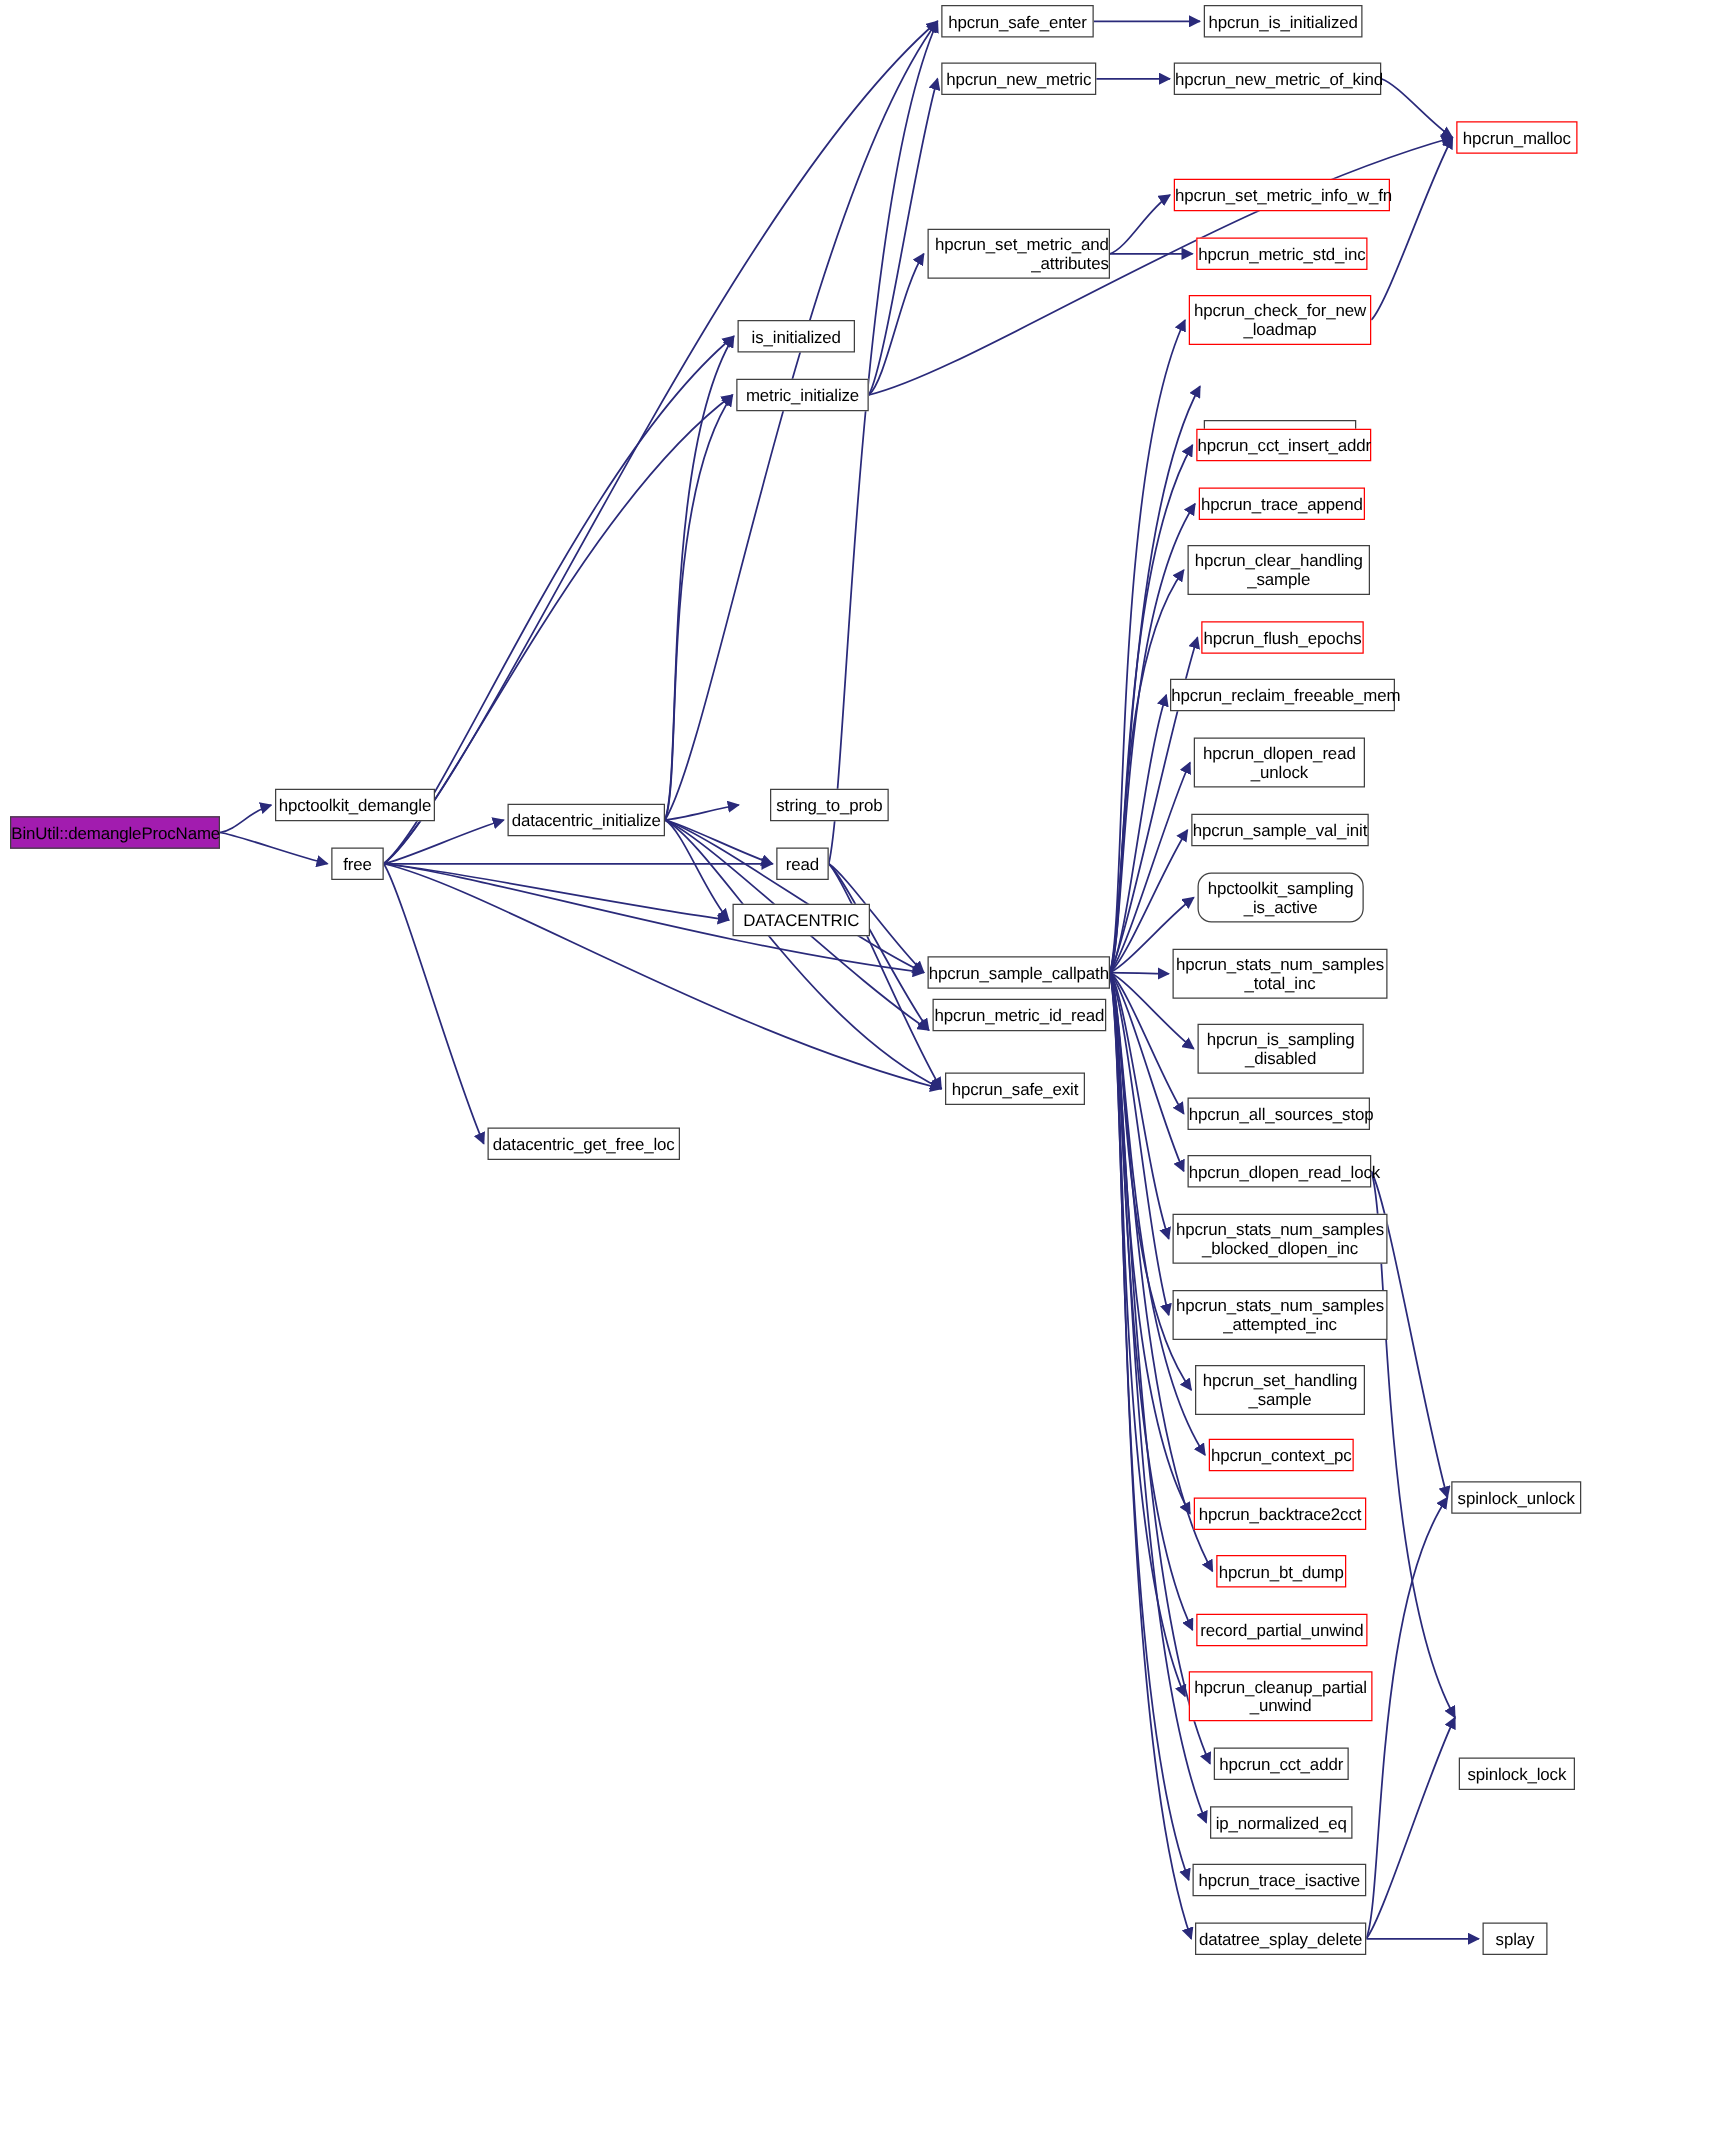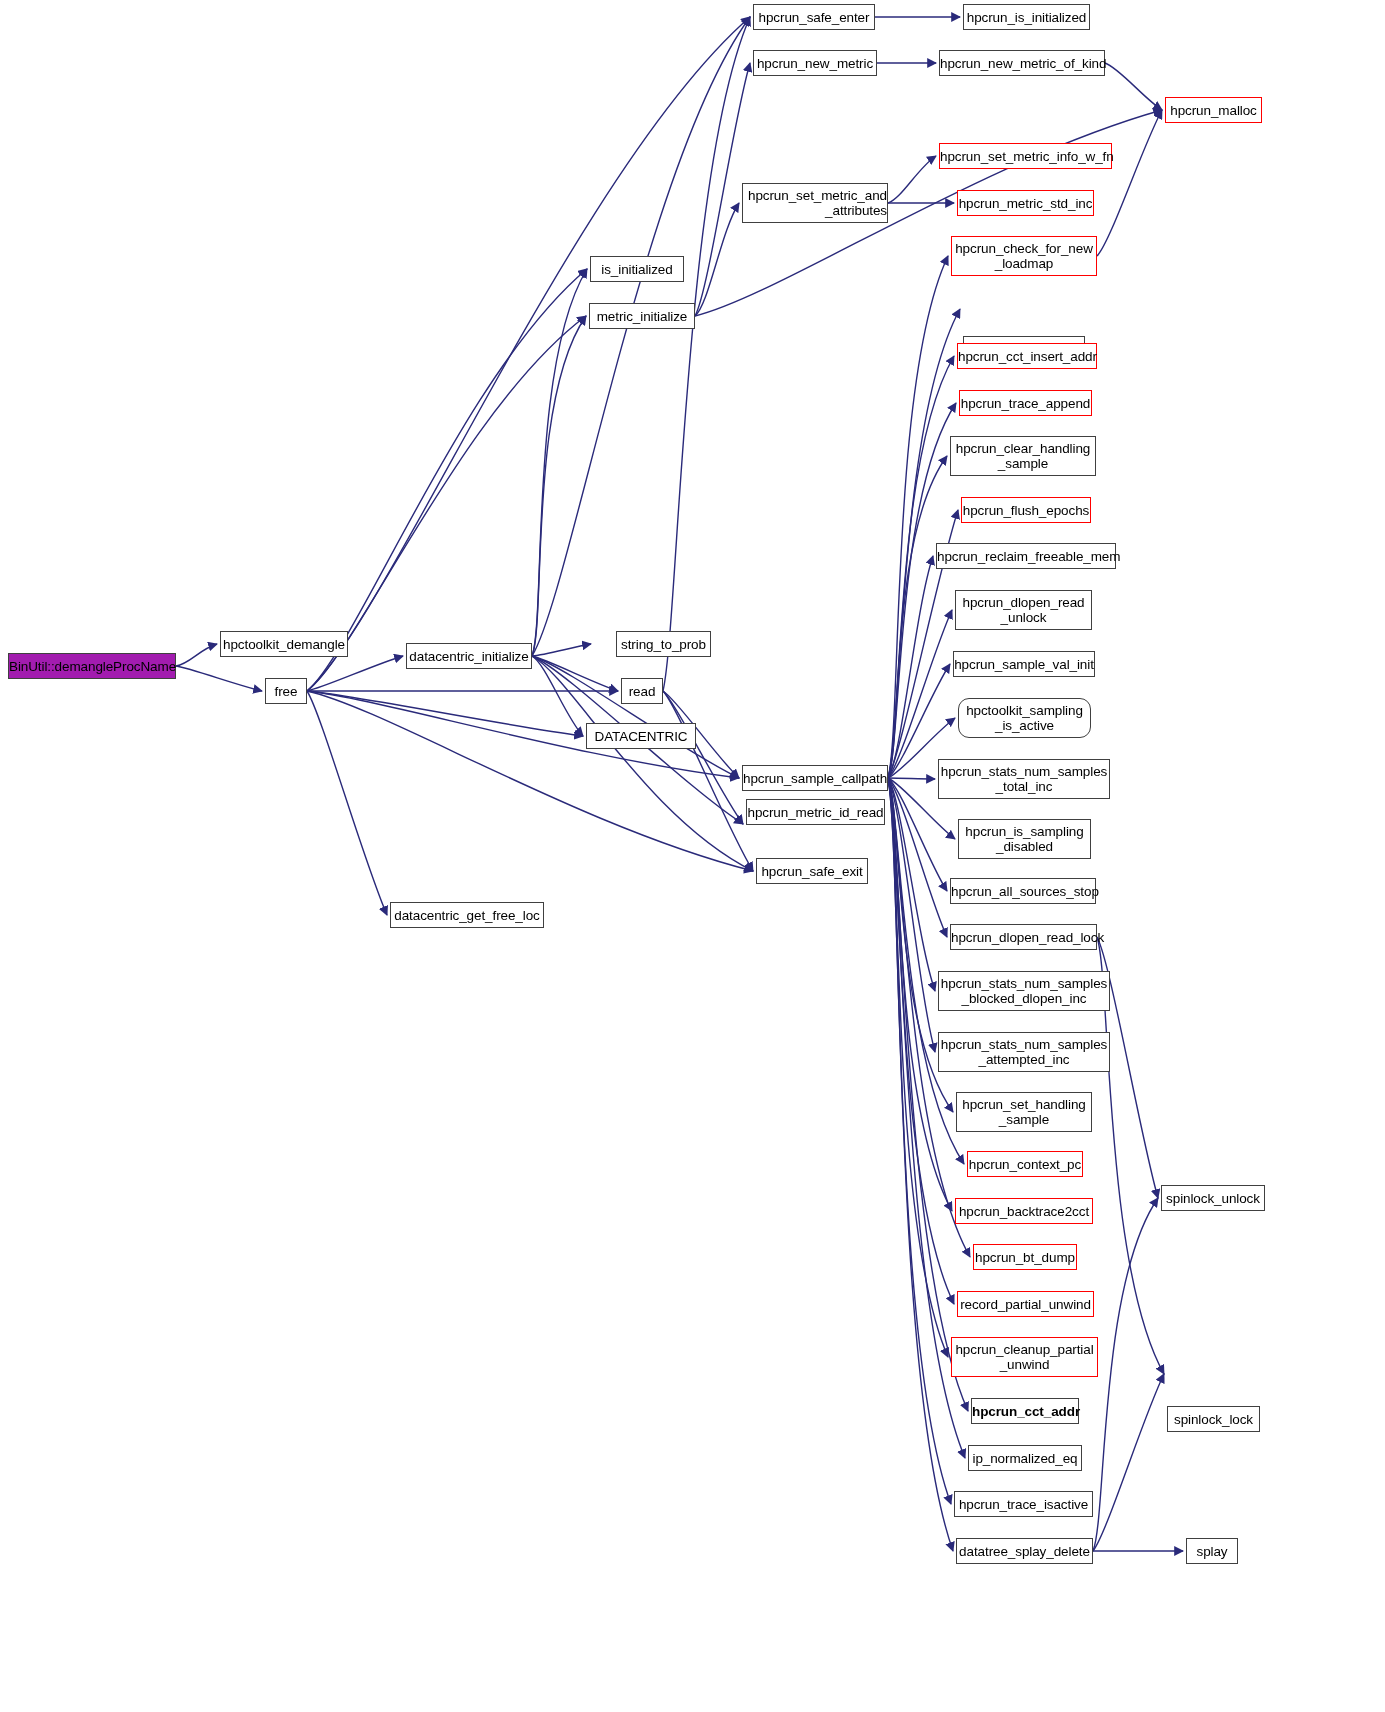--- a/index.html
+++ b/index.html
@@ -168,21 +168,21 @@
       <div class="node" style="left: 938px; top: 1032px; width: 172px; height: 40px;"><span>hpcrun_stats_num_samples
 _attempted_inc</span></div>
       <div class="node" style="left: 956px; top: 1092px; width: 136px; height: 40px;"><span>hpcrun_set_handling
 _sample</span></div>
       <div class="node red" style="left: 967px; top: 1151px; width: 116px; height: 26px;"><span>hpcrun_context_pc</span></div>
       <div class="node red" style="left: 955px; top: 1198px; width: 138px; height: 26px;"><span>hpcrun_backtrace2cct</span></div>
       <div class="node red" style="left: 973px; top: 1244px; width: 104px; height: 26px;"><span>hpcrun_bt_dump</span></div>
       <div class="node red" style="left: 957px; top: 1291px; width: 137px; height: 26px;"><span>record_partial_unwind</span></div>
       <div class="node red" style="left: 951px; top: 1337px; width: 147px; height: 40px;"><span>hpcrun_cleanup_partial
 _unwind</span></div>
-      <div class="node" style="left: 971px; top: 1398px; width: 108px; height: 26px; font-weight: bold;"><span>hpcrun_cct_addr</span></div>
+      <div class="node" style="left: 971px; top: 1398px; width: 108px; height: 26px;"><span>hpcrun_cct_addr</span></div>
       <div class="node" style="left: 968px; top: 1445px; width: 114px; height: 26px;"><span>ip_normalized_eq</span></div>
       <div class="node" style="left: 954px; top: 1491px; width: 139px; height: 26px;"><span>hpcrun_trace_isactive</span></div>
       <div class="node" style="left: 956px; top: 1538px; width: 137px; height: 26px;"><span>datatree_splay_delete</span></div>
       <div class="node" style="left: 742px; top: 765px; width: 146px; height: 26px;"><span>hpcrun_sample_callpath</span></div>
       <div class="node" style="left: 746px; top: 788px; width: 139px; height: 26px; margin-top: 11px;"><span>hpcrun_metric_id_read</span></div>
       <div class="node" style="left: 756px; top: 858px; width: 112px; height: 26px;"><span>hpcrun_safe_exit</span></div>
       <div class="node" style="left: 1161px; top: 1185px; width: 104px; height: 26px;"><span>spinlock_unlock</span></div>
       <div class="node" style="left: 1167px; top: 1361px; width: 93px; height: 26px; margin-top: 45px;"><span>spinlock_lock</span></div>
       <div class="node" style="left: 1186px; top: 1538px; width: 52px; height: 26px;"><span>splay</span></div>
     </div>

